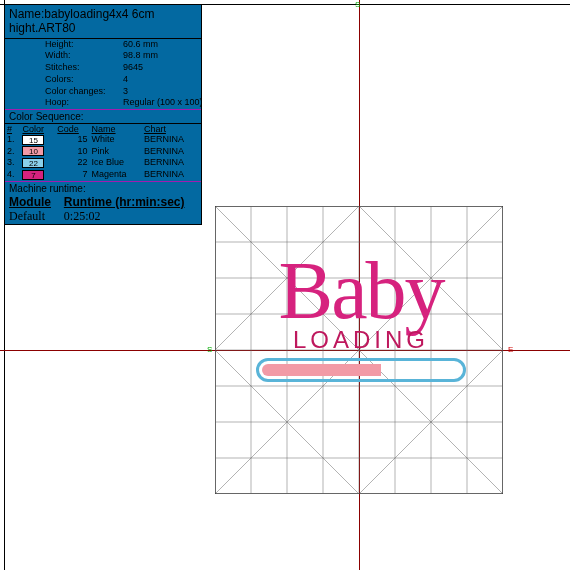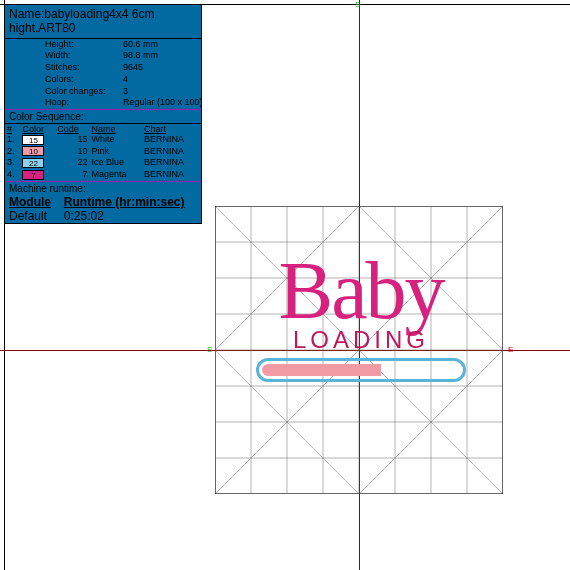--- a/index.html
+++ b/index.html
@@ -73,21 +73,21 @@
     width: 100%;
     border-collapse: collapse;
     font-size: 12px;
   }
   .runtime-table th {
     text-align: left;
     padding: 0 4px;
     font-weight: bold;
     text-decoration: underline;
   }
-  .runtime-table td { padding: 0 4px; }
+  .runtime-table td { padding: 0 4px; font-family: Liberation Serif, serif; }
   .canvas {
     position: absolute;
     top: 0;
     left: 0;
     width: 570px;
     height: 570px;
   }
   .grid-area {
     position: absolute;
     top: 206px;

